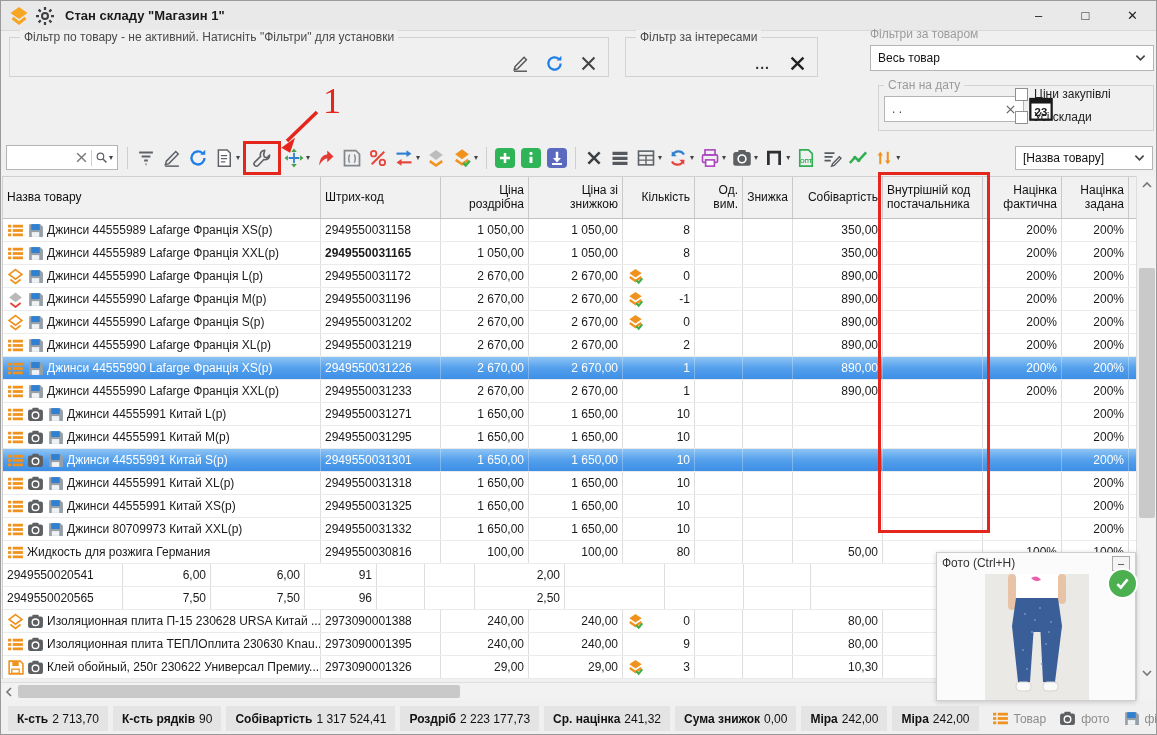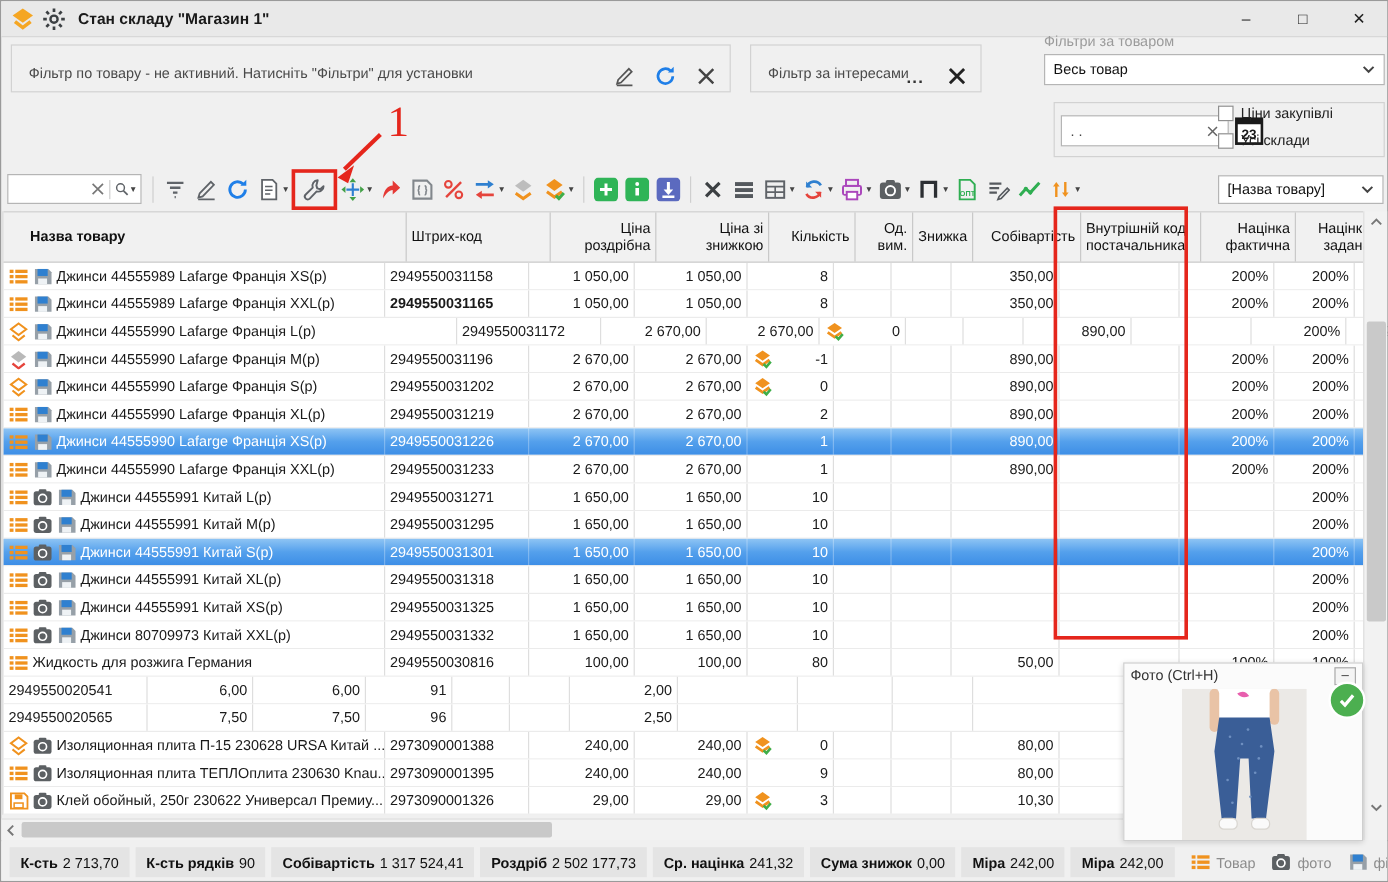--- a/index.html
+++ b/index.html
@@ -14,21 +14,21 @@
   .titlebar .icon { width:20px; height:20px; display:inline-flex; margin-right:6px; }
   .titlebar .icon svg { width:100%; height:100%; }
   .title-text { font-size:13px; font-weight:bold; color:#1a1a1a; margin-left:4px; }
   .win-controls { margin-left:auto; display:flex; height:100%; }
   .win-btn { width:47px; height:100%; display:flex; align-items:center; justify-content:center;
              font-size:13px; color:#222; cursor:default; }
 
   
   .groupbox { position:absolute; border:1px solid #d2d2d2; }
   .gb-label { position:absolute; top:-8px; left:10px; background:#f0f0f0; padding:0 4px;
-              font-size:12px; color:#4a4a4a; white-space:nowrap;margin-top:24px; }
+              font-size:12px; color:#4a4a4a; white-space:nowrap; }
   .gb-label.dim { color:#9b9b9b; }
   .gb-tools { position:absolute; right:10px; bottom:3px; display:flex; align-items:center; gap:15px; }
   .gb-tools .icon { width:19px; height:19px; display:inline-flex; }
   .gb-tools .icon svg { width:100%; height:100%; }
   .more-btn { font-size:14px; font-weight:bold; color:#333; letter-spacing:1px; }
 
   .plain-label { position:absolute; font-size:12px; color:#9b9b9b; }
   .combo { position:absolute; background:#fff; border:1px solid #b5b5b5; display:flex;
            align-items:center; padding:0 7px; font-size:12px; color:#111; }
   .combo .chev { margin-left:auto; width:11px; height:8px; display:inline-flex; }
@@ -63,21 +63,21 @@
   .callout { position:absolute; left:250px; top:78px; width:112px; height:80px; z-index:8; pointer-events:none; }
   .col-redbox { position:absolute; left:877px; top:171px; width:112px; height:361px;
                 border:3px solid #e5261c; z-index:7; pointer-events:none; }
 
   
   .table { position:absolute; left:1px; top:175px; width:1134px; border-left:1px solid #d0d0d0; background:#fff; }
   .thead { display:flex; height:43px; background:#f1f1f1; border-top:1px solid #d0d0d0; border-bottom:1px solid #c2c2c2; }
   .th { border-right:1px solid #c9c9c9; display:flex; align-items:center; padding:2px 4px;
         font-size:12px; color:#111; line-height:1.15; overflow:hidden; }
   .th.right { justify-content:flex-end; text-align:right; }
-  .th.bold { font-weight:bold;margin-left:18px; }
+  .th.bold { font-weight:normal; }
   .tr { display:flex; height:23px; background:#fff; border-bottom:1px solid #ebebeb; }
   .td { border-right:1px solid #dedede; display:flex; align-items:center; padding:0 4px;
         font-size:12px; color:#1a1a1a; white-space:nowrap; overflow:hidden; }
   .td.right { justify-content:flex-end; }
   .tr.sel { background:linear-gradient(180deg,#8ec4f4,#54a0ec 50%,#3d8ee6); }
   .tr.sel .td { color:#fff; border-right-color:rgba(255,255,255,.28); }
   .rowicon { width:17px; height:17px; margin-right:3px; flex:none; display:inline-flex; }
   .rowicon svg { width:100%; height:100%; }
   .qty-icon { width:17px; height:17px; flex:none; display:inline-flex; margin-right:auto; }
   .qty-icon svg { width:100%; height:100%; }
@@ -565,21 +565,21 @@
           </div>
           <div class="td right" style="width: 48px; flex: 0 0 auto;"></div>
           <div class="td right" style="width: 50px; flex: 0 0 auto;"></div>
           <div class="td right" style="width: 90px; flex: 0 0 auto;">350,00</div>
           <div class="td" style="width: 100px; flex: 0 0 auto;"></div>
           <div class="td right" style="width: 79px; flex: 0 0 auto;">200%</div>
           <div class="td right" style="width: 67px; flex: 0 0 auto;">200%</div>
           <div class="td" style="width: 9px; flex: 0 0 auto; border-right: none;"></div>
         </div>
         <div class="tr">
-          <div class="td" style="width: 378px; flex: 0 0 auto;">
+          <div class="td" style="width: 318px; flex: 0 0 auto;">
             <span class="rowicon">
               <svg viewBox="0 0 16 16">
                 <path d="M8 1.5 14 6 8 10.5 2 6z" fill="none" stroke="#f0921e" stroke-width="1.6"></path>
                 <path d="M3.2 10.8 8 14.6 12.8 10.8" fill="none" stroke="#f0921e" stroke-width="1.6"></path>
               </svg>
             </span>
             <span class="rowicon">
               <svg viewBox="0 0 16 16">
                 <path d="M2 2h10.5L15 4.5V14H2z" fill="#97a0a8"></path>
                 <rect x="4" y="2" width="8" height="5.5" fill="#2f80d0"></rect>
@@ -1313,21 +1313,21 @@
       <div class="chip">
         <b>К-сть рядків</b>
         <span>90</span>
       </div>
       <div class="chip">
         <b>Собівартість</b>
         <span>1 317 524,41</span>
       </div>
       <div class="chip">
         <b>Роздріб</b>
-        <span>2 502 177,73</span>
+        <span>2 223 177,73</span>
       </div>
       <div class="chip">
         <b>Ср. націнка</b>
         <span>241,32</span>
       </div>
       <div class="chip">
         <b>Сума знижок</b>
         <span>0,00</span>
       </div>
       <div class="chip">

